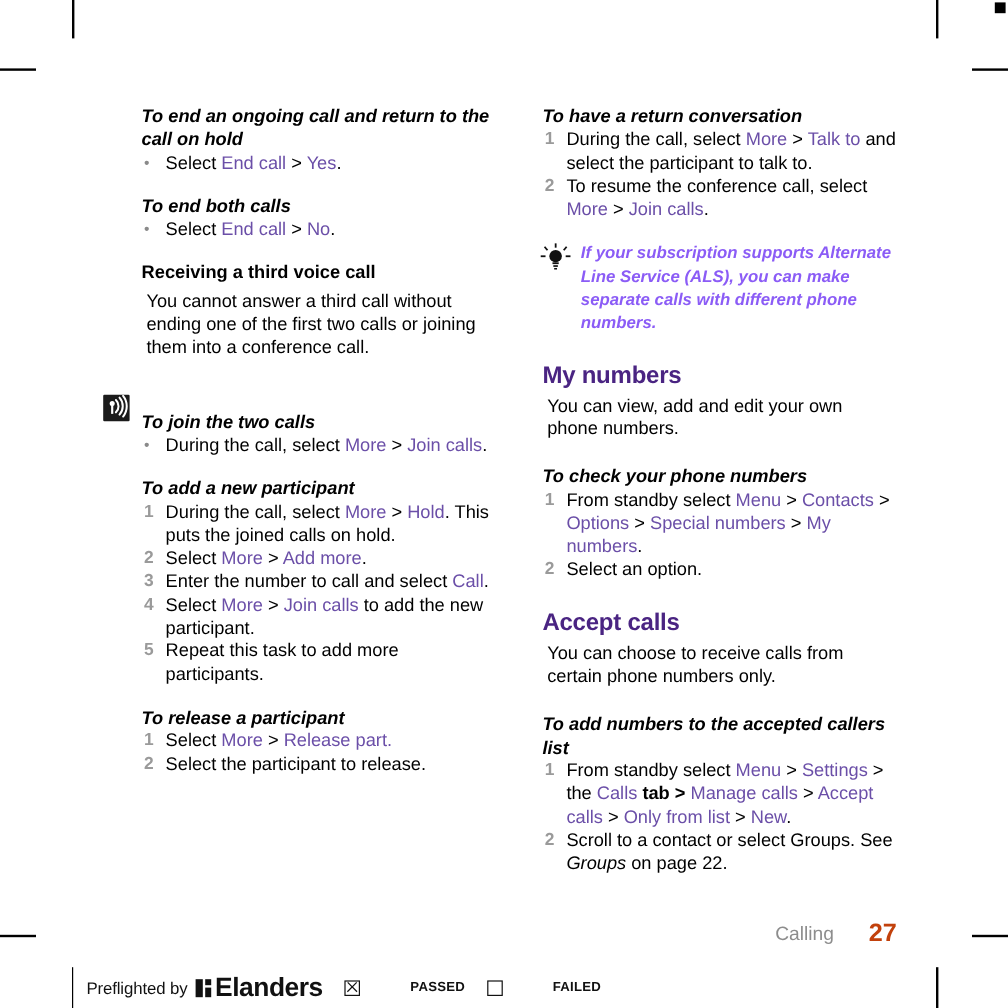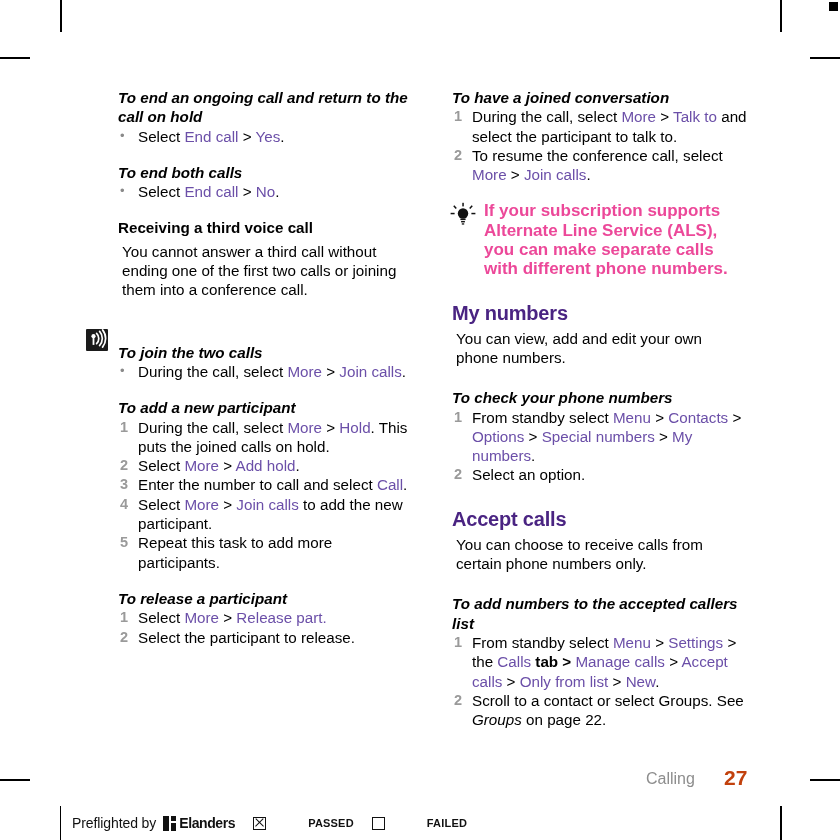--- a/index.html
+++ b/index.html
@@ -114,22 +114,23 @@
   .tip {
     position: relative;
     padding-left: 32px;
   }
   .tip-icon {
     position: absolute;
     left: -2px; top: 1px;
     width: 26px; height: 26px;
   }
   .tip p {
-    color: #ec4899;
-    font-size: 17px;
+    color: #8b5cf6;
+    font-size: 14px;
+    font-style: italic;
     font-weight: bold;
     line-height: 19.3px;
     margin: 0;
   }
 
   
   .footer {
     position: absolute;
     left: 452px; top: 768px;
     width: 310px;
@@ -181,21 +182,21 @@
   }
   .brand-mark i {
     position: absolute;
     background: #111;
     display: block;
   }
   .brand-mark i.b1 { left: 0;  top: 0;   width: 6px; height: 15px; }
   .brand-mark i.b2 { left: 8px; top: 0;  width: 5px; height: 5px; }
   .brand-mark i.b3 { left: 8px; top: 7px; width: 5px; height: 8px; }
   .brand-name {
-    font-size: 14px;
+    font-size: 22px;
     font-weight: bold;
     color: #111;
     letter-spacing: -0.4px;
   }
   .stamp {
     display: flex;
     align-items: center;
     margin-left: 18px;
   }
   .stamp .box {
@@ -274,39 +275,39 @@
     <h3 class="h3-it">To join the two calls</h3>
     <ul class="blist">
       <li><span>During the call, select </span><span class="mi">More</span><span> &gt; </span><span class="mi">Join calls</span><span>.</span></li>
     </ul>
 
     <div class="gap-md"></div>
 
     <h3 class="h3-it">To add a new participant</h3>
     <ol class="nlist">
       <li><span>During the call, select </span><span class="mi">More</span><span> &gt; </span><span class="mi">Hold</span><span>. This puts the joined calls on hold.</span></li>
-      <li><span>Select </span><span class="mi">More</span><span> &gt; </span><span class="mi">Add hold</span><span>.</span></li>
+      <li><span>Select </span><span class="mi">More</span><span> &gt; </span><span class="mi">Add more</span><span>.</span></li>
       <li><span>Enter the number to call and select </span><span class="mi">Call</span><span>.</span></li>
       <li><span>Select </span><span class="mi">More</span><span> &gt; </span><span class="mi">Join calls</span><span> to add the new participant.</span></li>
       <li><span>Repeat this task to add more participants.</span></li>
     </ol>
 
     <div class="gap-md"></div>
 
     <h3 class="h3-it">To release a participant</h3>
     <ol class="nlist">
       <li><span>Select </span><span class="mi">More</span><span> &gt; </span><span class="mi">Release part.</span></li>
       <li><span>Select the participant to release.</span></li>
     </ol>
 
   </div>
 
   <div class="col col-right">
 
-    <h3 class="h3-it">To have a joined conversation</h3>
+    <h3 class="h3-it">To have a return conversation</h3>
     <ol class="nlist">
       <li><span>During the call, select </span><span class="mi">More</span><span> &gt; </span><span class="mi">Talk to</span><span> and select the participant to talk to.</span></li>
       <li><span>To resume the conference call, select </span><span class="mi">More</span><span> &gt; </span><span class="mi">Join calls</span><span>.</span></li>
     </ol>
 
     <div class="gap-md"></div>
 
     <div class="tip">
       <div class="tip-icon">
         <svg width="26" height="26" viewBox="0 0 26 26">

